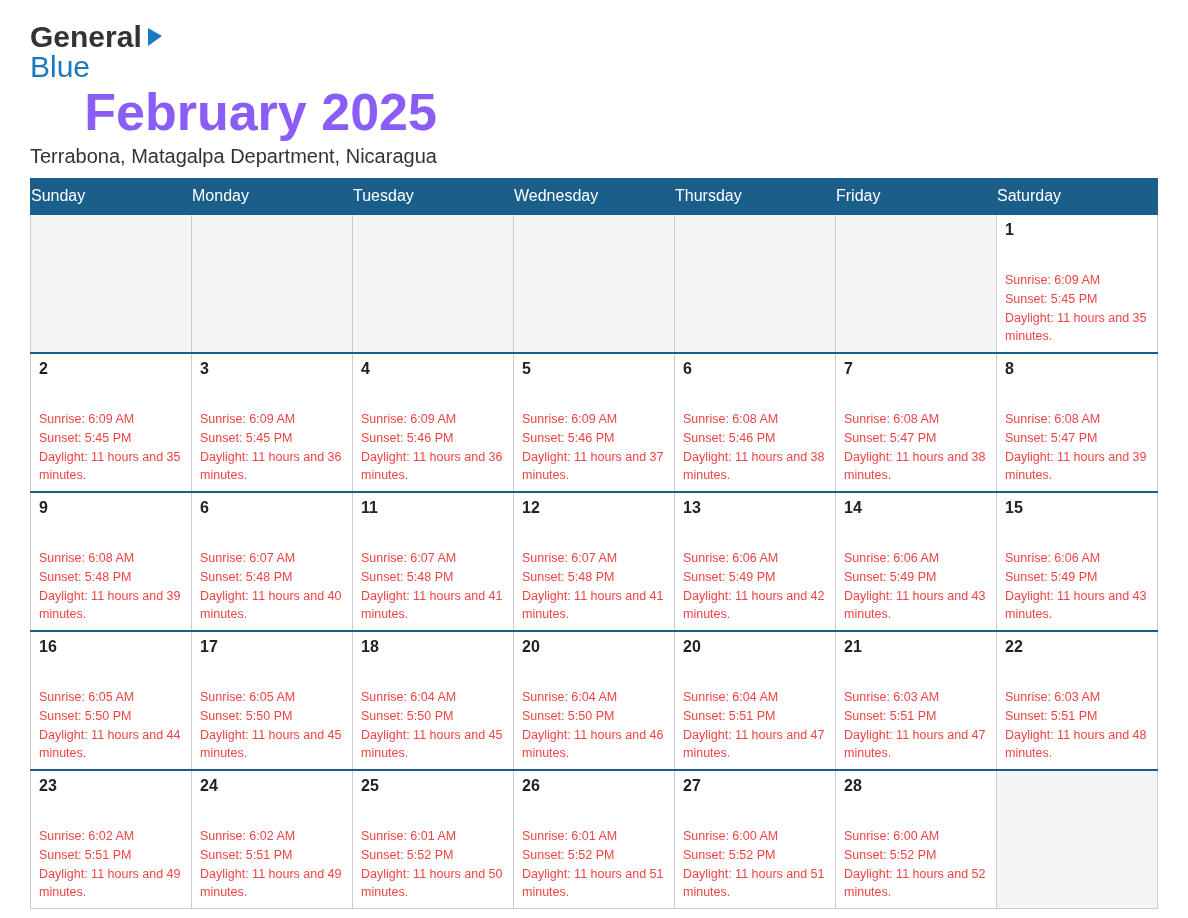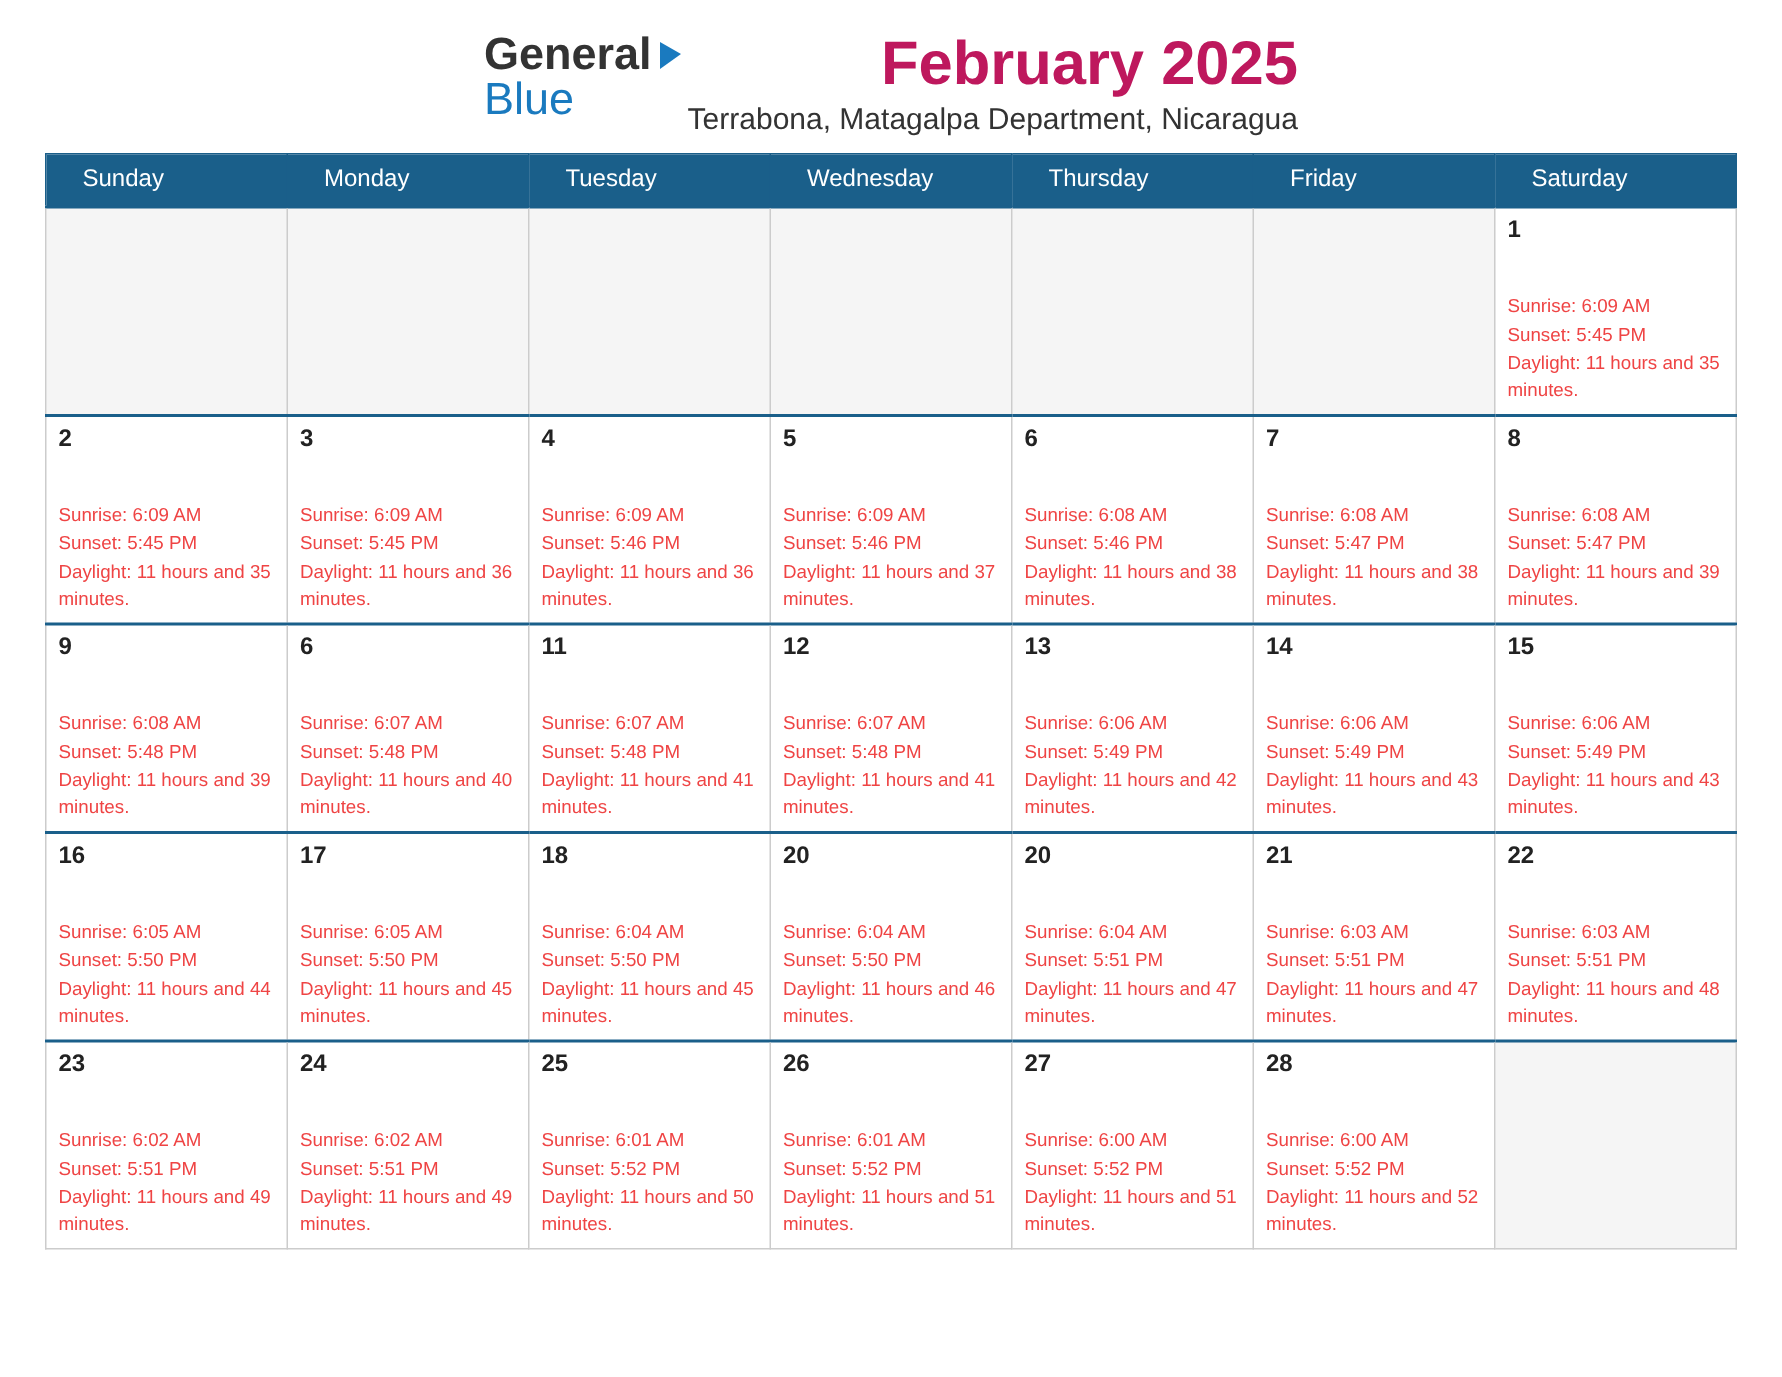--- a/index.html
+++ b/index.html
@@ -8,50 +8,51 @@
       background: #fff;
       padding: 20px 30px;
       width: 1188px;
       min-height: 918px;
     }
     .header-area {
       display: flex;
       justify-content: center;
       align-items: flex-start;
       margin-bottom: 10px;
+      flex-direction: column;
     }
     .logo {
       display: flex;
       flex-direction: column;
       align-items: flex-start;
     }
     .title-area {
       text-align: right;
     }
     .month-title {
-      font-size: 41px;
+      font-size: 52px;
       font-weight: bold;
-      color: #be185d;
+      color: #8b5cf6;
       line-height: 1.1;
     }
     .location-title {
       font-size: 20px;
       color: #333;
       margin-top: 4px;
     }
     .calendar-table {
       width: 100%;
       border-collapse: collapse;
       margin-top: 10px;
     }
     .calendar-table th {
       background-color: #1a5f8a;
       color: #fff;
       text-align: left;
-      padding: 8px 24px;
+      padding: 8px 0;
       font-size: 16px;
       font-weight: normal;
       border: 1px solid #1a5f8a;
     }
     .calendar-table td {
       vertical-align: top;
       padding: 6px 8px;
       border: 1px solid #ccc;
       width: calc(100% / 7);
       min-height: 110px;

